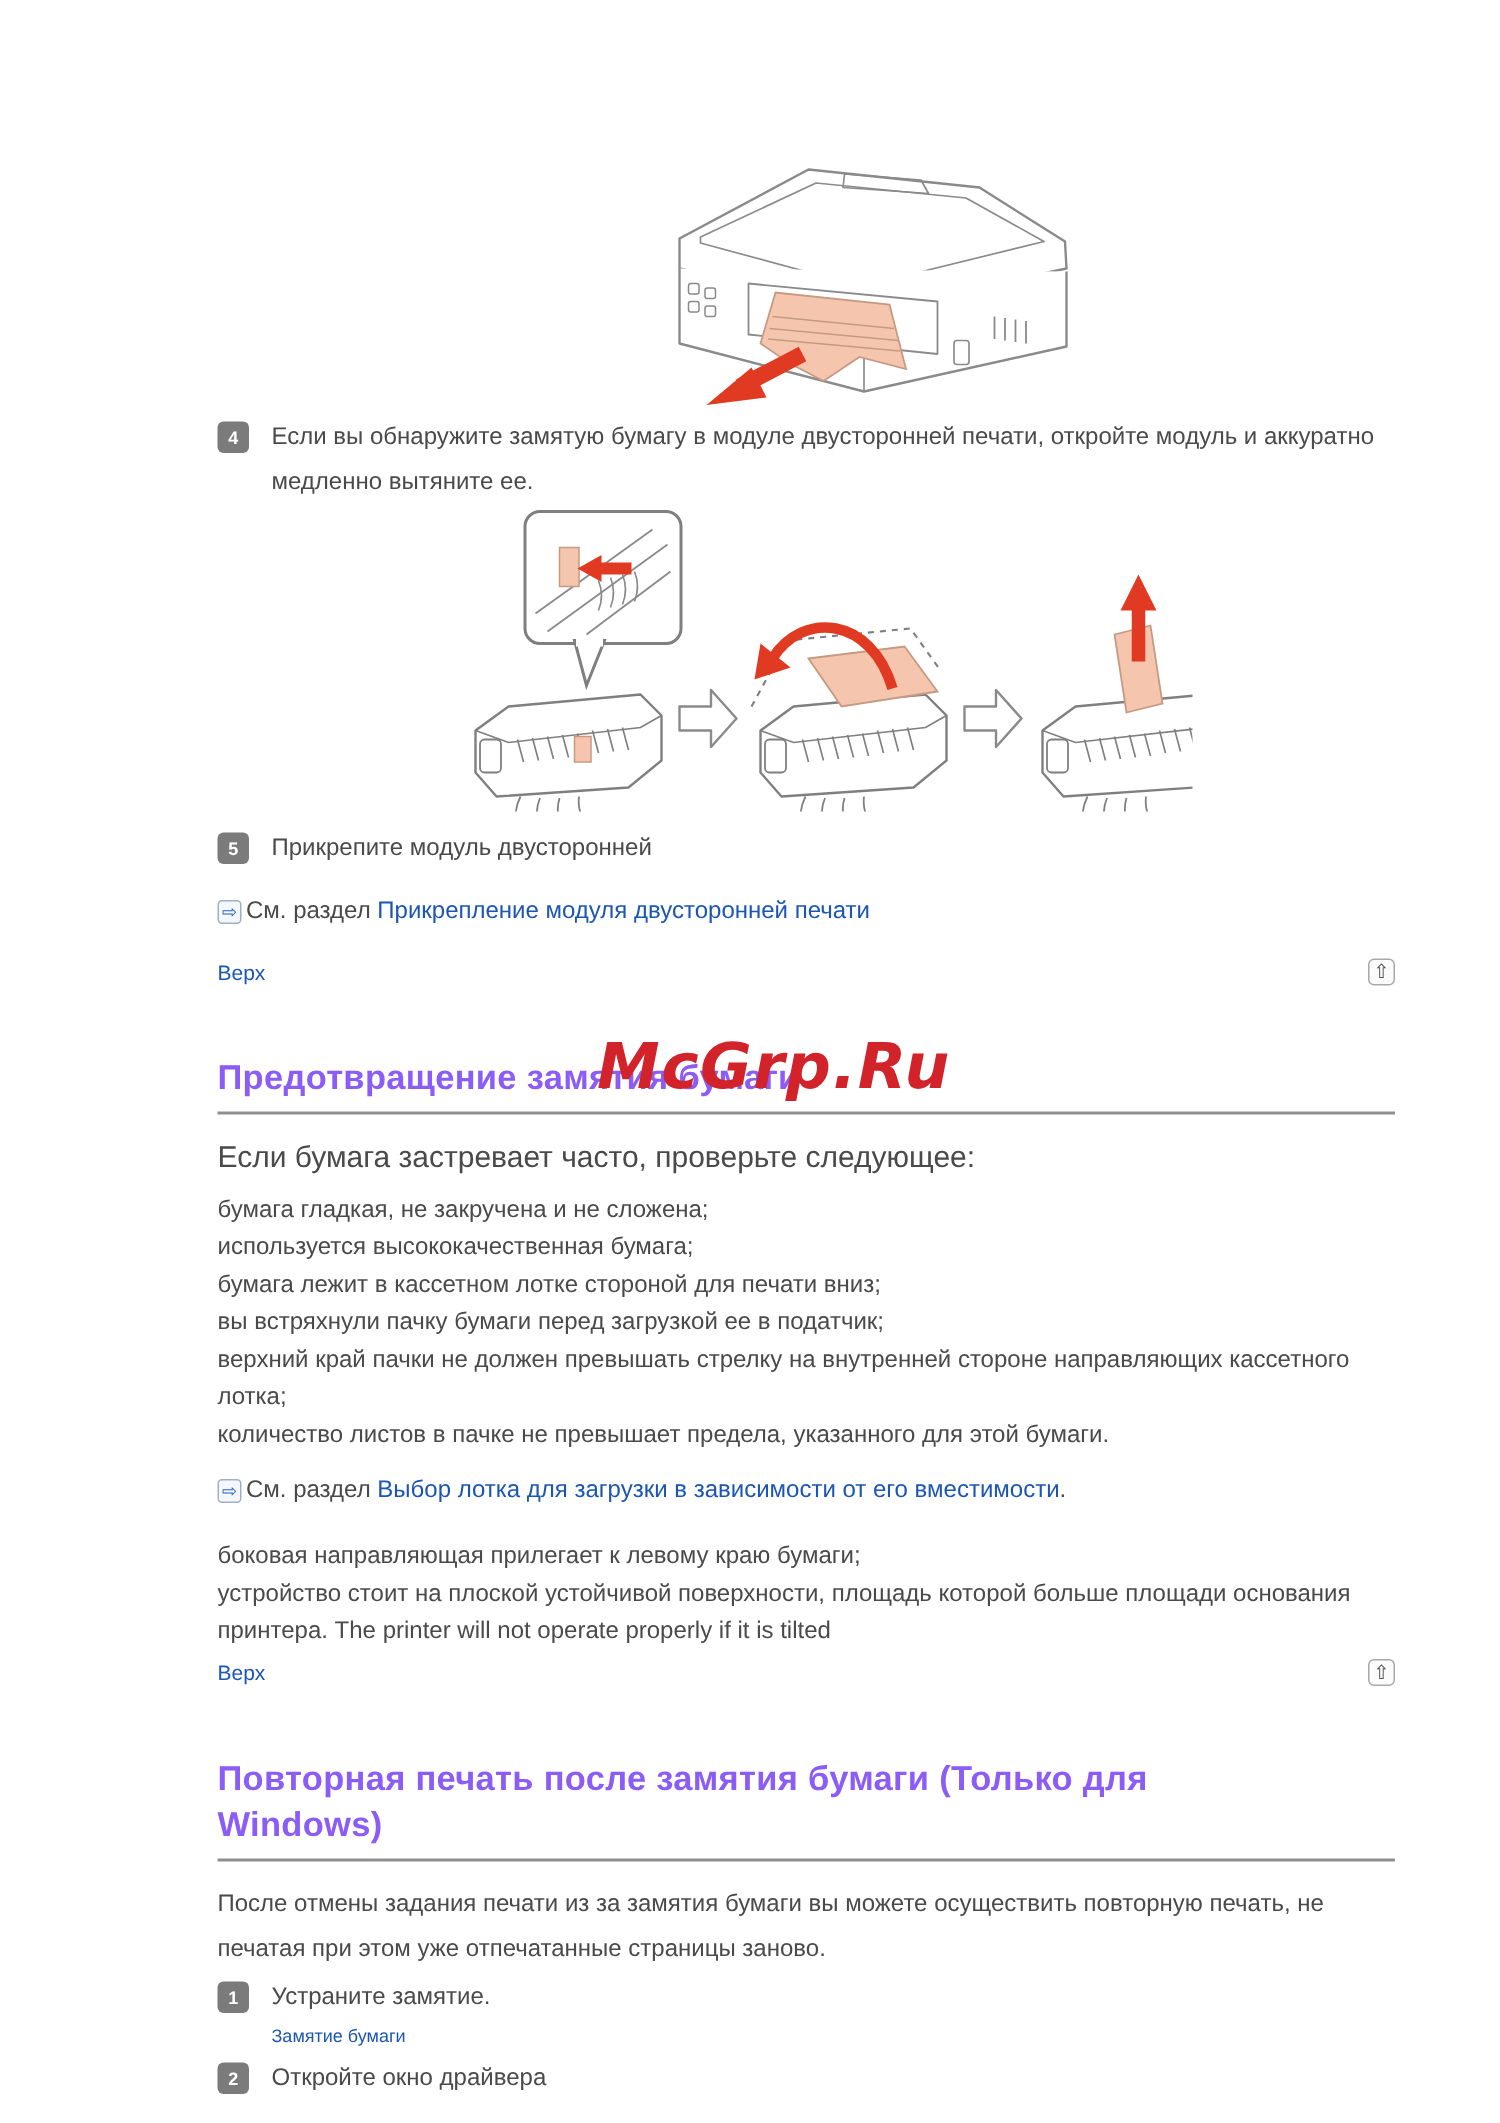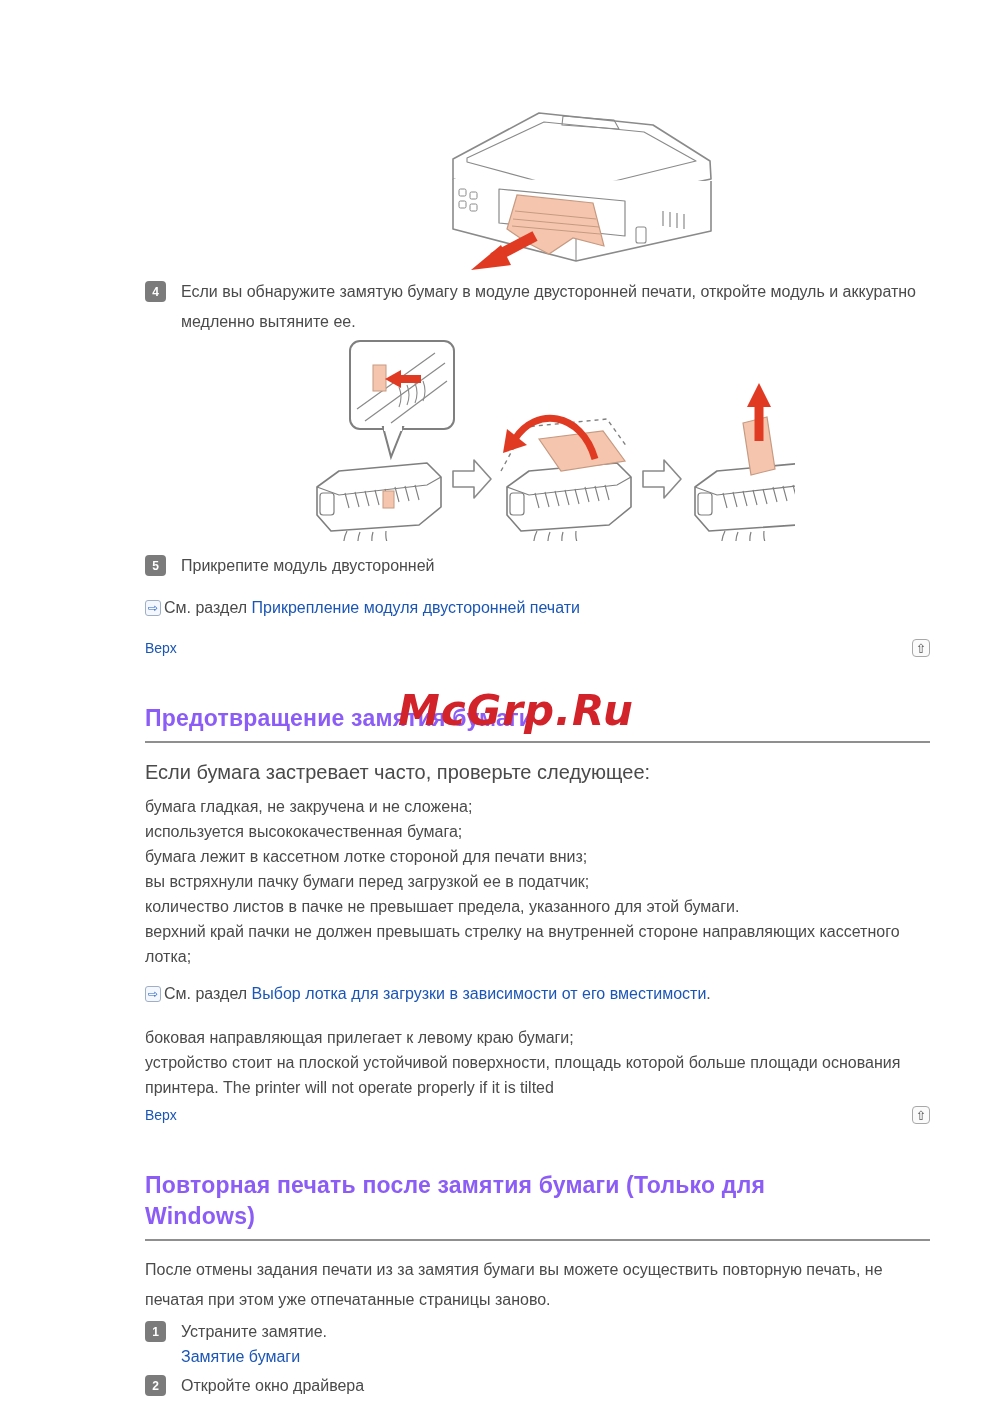--- a/index.html
+++ b/index.html
@@ -34,21 +34,21 @@
   .rule { height:2px; background:#8f8f8f; margin-top:7px; }
 
   .para  { margin-top:17px; font-size:20px; line-height:25px; color:#4a4a4a; }
   .para30 { margin-top:14px; font-size:16px; line-height:30px; color:#4a4a4a; max-width:745px; }
   .plist p { font-size:16px; line-height:25px; color:#4a4a4a; }
 
   .watermark { position:absolute; left:398px; top:688px; font-size:42px; line-height:1.1;
                font-style:italic; font-weight:bold; font-family:"DejaVu Sans",sans-serif;
                letter-spacing:1px; z-index:5; }
 
-  .substep-link { margin:0 0 2px 36px; font-size:16px; line-height:24px; }
+  .substep-link { margin:0 0 2px 36px; font-size:12px; line-height:24px; }
 </style>
 </head>
 <body>
 
 <div class="page">
 
   <div class="watermark" style="color:#d2232a;">McGrp.Ru</div>
 
   <div class="content">
 
@@ -153,22 +153,22 @@
     <h2 class="sec-title">Предотвращение замятия бумаги</h2>
     <div class="rule"></div>
 
     <p class="para">Если бумага застревает часто, проверьте следующее:</p>
 
     <div class="plist" style="margin-top:9px;">
       <p>бумага гладкая, не закручена и не сложена;</p>
       <p>используется высококачественная бумага;</p>
       <p>бумага лежит в кассетном лотке стороной для печати вниз;</p>
       <p>вы встряхнули пачку бумаги перед загрузкой ее в податчик;</p>
+      <p>верхний край пачки не должен превышать стрелку на внутренней стороне направляющих кассетного лотка;</p>
       <p>количество листов в пачке не превышает предела, указанного для этой бумаги.</p>
-      <p>верхний край пачки не должен превышать стрелку на внутренней стороне направляющих кассетного лотка;</p>
     </div>
 
     <div class="seealso" style="margin-top:12px;">
       <span class="seealso-icon">⇨</span>
       <span>См. раздел</span>
       <span style="white-space:pre"> </span>
       <a class="link">Выбор лотка для загрузки в зависимости от его вместимости</a>
       <span>.</span>
     </div>
 

